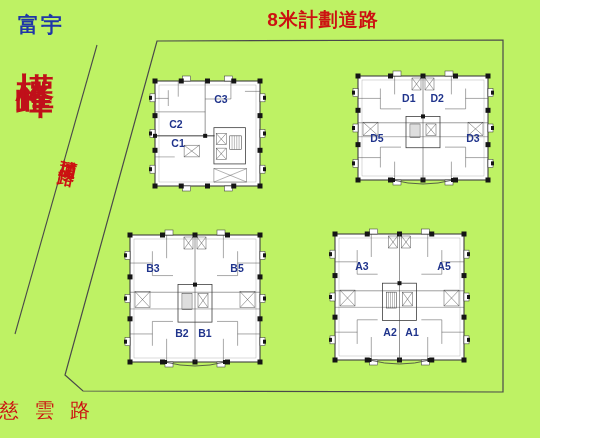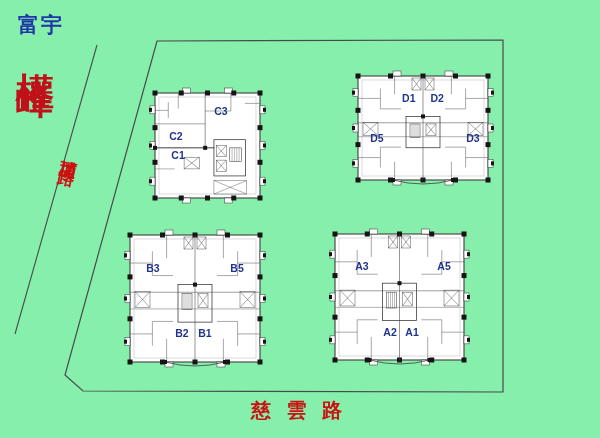--- a/index.html
+++ b/index.html
@@ -1,52 +1,53 @@
 <!DOCTYPE html>
 <html><head>
 <meta charset="utf-8">
 <style>
   html,body{margin:0;padding:0;background:#ffffff;}
-  #canvas{position:relative;width:600px;height:438px;background:#86efac;overflow:hidden;
+  #canvas{position:relative;width:540px;height:438px;background:#bef264;overflow:hidden;
           font-family:"Liberation Sans", sans-serif;}
   #site-svg{position:absolute;left:0;top:0;width:600px;height:438px;}
   .block{position:absolute;}
   .block svg{width:100%;height:100%;display:block;}
   #brand-company{position:absolute;left:18px;top:11px;font-size:21px;font-weight:bold;
           letter-spacing:2px;font-family:"Liberation Sans",sans-serif;}
   #brand-project{position:absolute;left:16px;top:42px;font-size:38px;font-weight:bold;
           font-family:"DejaVu Serif", serif;writing-mode:vertical-rl;text-orientation:upright;
           letter-spacing:8px;line-height:1;}
   #road-top{position:absolute;left:0;top:7px;width:600px;text-align:center;font-size:19px;
           font-weight:bold;letter-spacing:1px;}
   #road-top span{position:relative;left:23px;}
   #road-left{position:absolute;left:60px;top:147px;font-size:17px;font-weight:bold;
           writing-mode:vertical-rl;text-orientation:upright;letter-spacing:3px;
           transform:rotate(12deg);transform-origin:50% 50%;}
-  #road-bottom{position:absolute;left:0;top:397px;width:600px;text-align:center;
-          font-size:20px;font-weight:bold;letter-spacing:5px;}
+  #road-bottom{position:absolute;left:0;top:397px;width:600px;
+          font-size:20px;font-weight:normal;letter-spacing:5px;}
   #road-bottom span{position:relative;left:-1px;}
 </style>
 </head>
 <body>
 
 <div id="canvas">
 
   <svg id="site-svg">
     <line id="outer-road" fill="none" stroke-width="1.1" x1="97" y1="45" x2="15" y2="334" stroke="#4a4a4a"></line>
     <polygon id="boundary" fill="none" stroke-width="1.2" points="157,41 503,40 503,392 83,391 65,375" stroke="#4a4a4a"></polygon>
   </svg>
 
   <div id="brand-company" style="color: rgb(31, 54, 168);">富宇</div>
   <div id="brand-project" style="color: rgb(192, 16, 26);">權峰</div>
 
+  <div id="road-top" style="color: rgb(204, 17, 17);"><span>8米計劃道路</span></div>
   <div id="road-left" style="color: rgb(204, 17, 17);">埔頂二路</div>
   <div id="road-bottom" style="color: rgb(204, 17, 17);"><span>慈 雲 路</span></div>
 
-  <div class="block" id="blk-C" style="left: 149px; top: 87px; width: 117px; height: 117px;">
+  <div class="block" id="blk-C" style="left: 149px; top: 75px; width: 117px; height: 117px;">
       <svg viewBox="0 0 117 117">
         <rect x="6" y="6" width="105" height="105" fill="#fff" stroke="#3f3f3f" stroke-width="1.1"></rect>
         <rect x="10" y="10" width="97" height="97" fill="none" stroke="#adadad" stroke-width="0.45"></rect>
         <rect x="1" y="18.8" width="5" height="8" fill="#fff" stroke="#3f3f3f" stroke-width="0.55"></rect>
         <rect x="0" y="20.8" width="3" height="4" fill="#151515"></rect>
         <rect x="111" y="18.8" width="5" height="8" fill="#fff" stroke="#3f3f3f" stroke-width="0.55"></rect>
         <rect x="114" y="20.8" width="3" height="4" fill="#151515"></rect>
         <rect x="1" y="54.5" width="5" height="8" fill="#fff" stroke="#3f3f3f" stroke-width="0.55"></rect>
         <rect x="0" y="56.5" width="3" height="4" fill="#151515"></rect>
         <rect x="111" y="54.5" width="5" height="8" fill="#fff" stroke="#3f3f3f" stroke-width="0.55"></rect>

